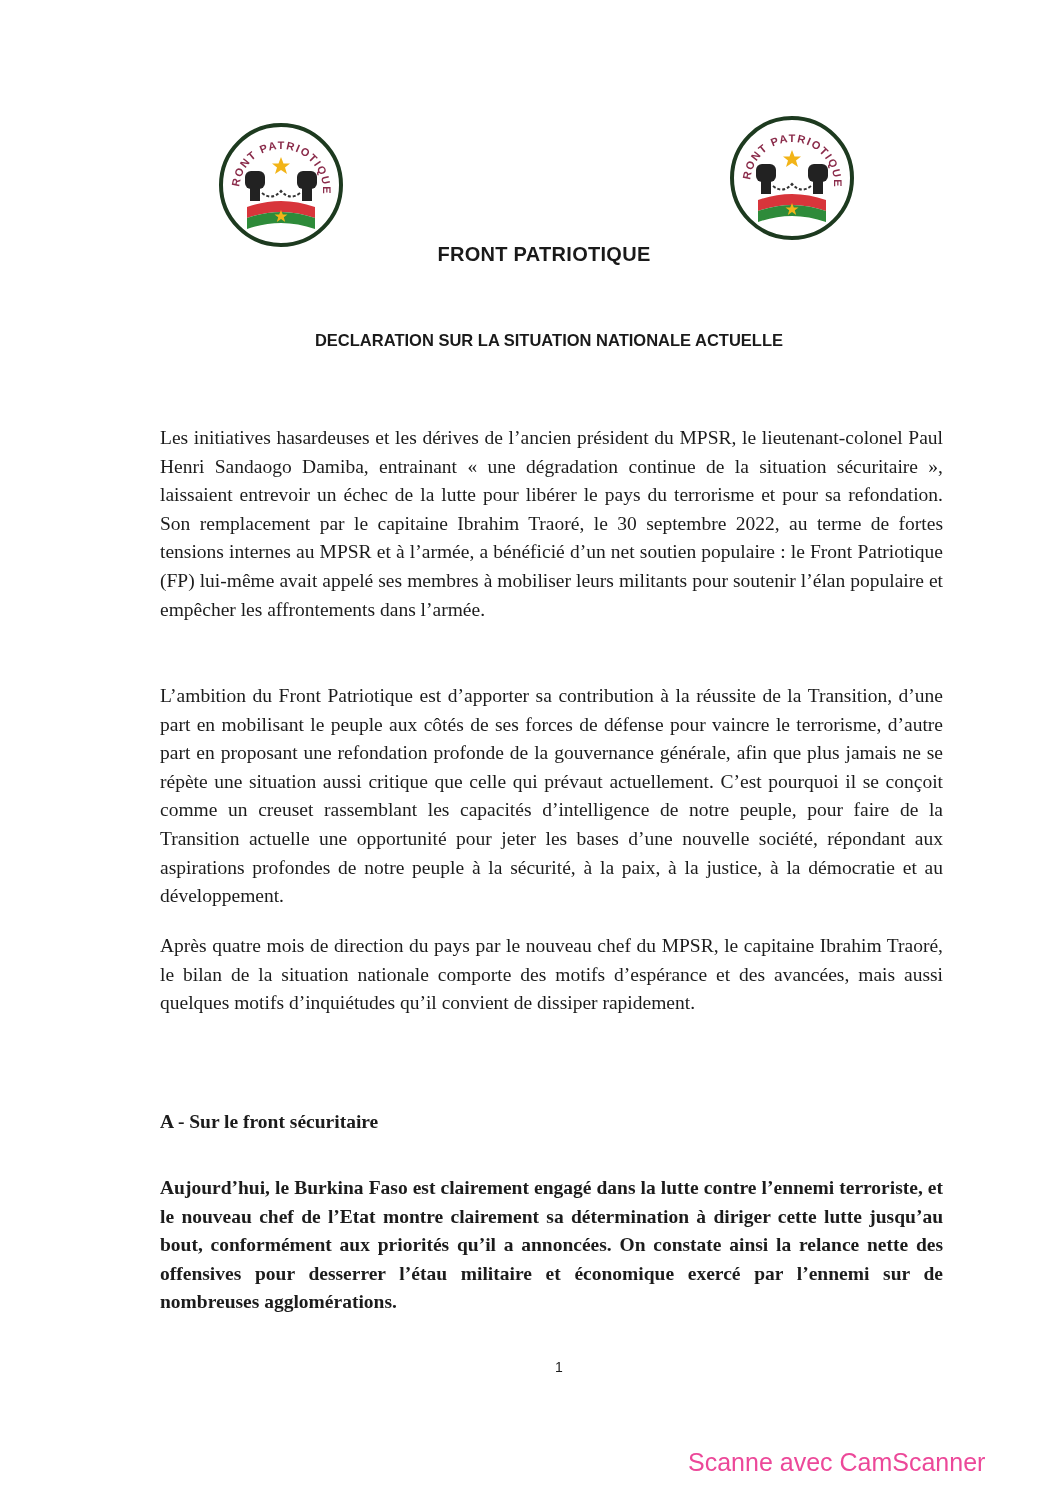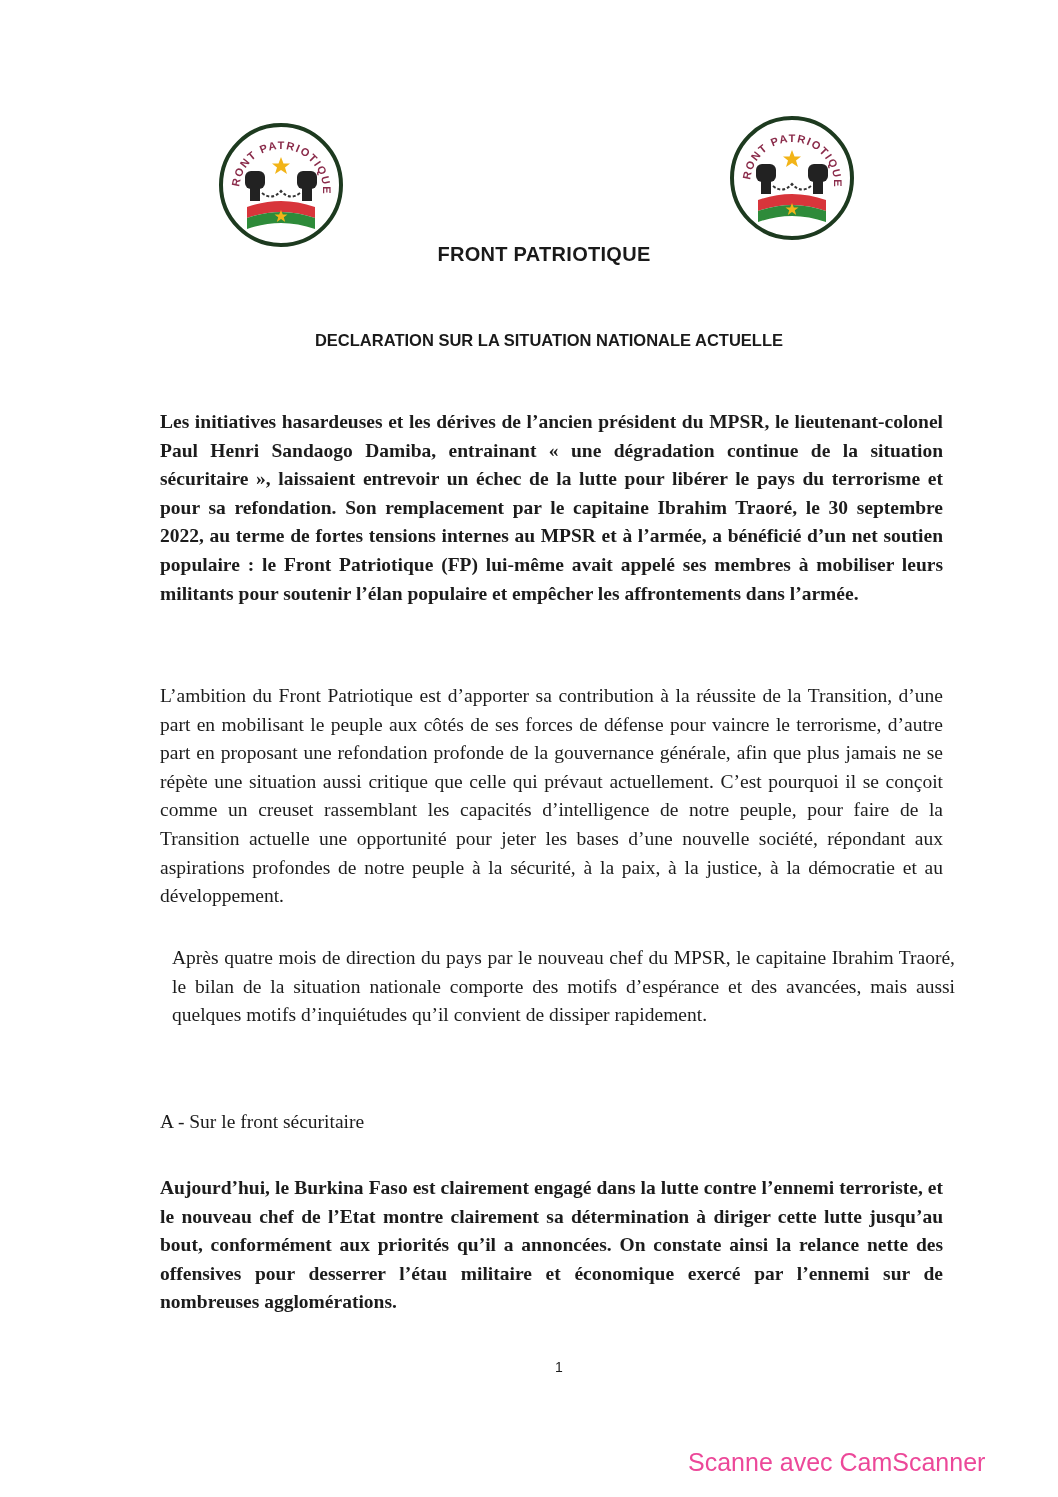--- a/index.html
+++ b/index.html
@@ -3,25 +3,25 @@
   <meta charset="utf-8">
   <style>
     html, body { margin: 0; padding: 0; background: #ffffff; }
     body { width: 1058px; height: 1497px; position: relative; overflow: hidden; font-family: "Liberation Serif", serif; color: #1c1c1c; }
     .logo { position: absolute; width: 128px; height: 128px; }
     .logo-left { left: 217px; top: 121px; }
     .logo-right { left: 728px; top: 114px; }
     .org-title { position: absolute; left: 0; width: 1058px; top: 243px; text-align: center; font-family: "Liberation Sans", sans-serif; font-weight: bold; font-size: 20px; letter-spacing: 0.3px; color: #1a1a1a; padding-left: 30px; box-sizing: border-box; }
     .doc-title { position: absolute; left: 0; width: 1058px; top: 331px; text-align: center; font-family: "Liberation Sans", sans-serif; font-weight: bold; font-size: 16.5px; color: #1a1a1a; padding-left: 40px; box-sizing: border-box; }
     .body-text { position: absolute; left: 160px; width: 783px; font-size: 19.5px; line-height: 28.6px; text-align: justify; }
-    .p1 { top: 408px; font-weight: bold; }
+    .p1 { top: 424px; }
     .p2 { top: 682px; }
     .p3 { top: 932px; }
     .p4 { top: 1174px; font-weight: bold; }
-    .section-heading { position: absolute; left: 160px; top: 1111px; font-size: 19.5px; font-weight: normal; }
+    .section-heading { position: absolute; left: 160px; top: 1111px; font-size: 19.5px; font-weight: bold; }
     .page-number { position: absolute; left: 0; width: 1058px; top: 1359px; text-align: center; font-family: "Liberation Sans", sans-serif; font-size: 14px; padding-left: 60px; box-sizing: border-box; }
     .watermark { position: absolute; left: 688px; top: 1448px; font-family: "Liberation Sans", sans-serif; font-size: 25px; color: #ec4899; }
   </style>
 </head>
 <body>
 
 <div class="logo logo-left">
   <svg width="128" height="128" viewBox="0 0 128 128">
     <defs>
       <path id="arcL" d="M 22 70 A 42 42 0 0 1 106 70"></path>
@@ -65,19 +65,19 @@
     <path d="M 30 97 Q 64 85 98 97 L 98 108 Q 64 96 30 108 Z" fill="#2e8b3a"></path>
     <polygon points="64,89 65.8,93.5 70.5,93.5 66.8,96.3 68.2,101 64,98 59.8,101 61.2,96.3 57.5,93.5 62.2,93.5" fill="#f2b418"></polygon>
   </svg>
 </div>
 
 <div class="org-title">FRONT PATRIOTIQUE</div>
 <div class="doc-title">DECLARATION SUR LA SITUATION NATIONALE ACTUELLE</div>
 
 <p class="body-text p1" style="margin:0">Les initiatives hasardeuses et les dérives de l’ancien président du MPSR, le lieutenant-colonel Paul Henri Sandaogo Damiba, entrainant « une dégradation continue de la situation sécuritaire », laissaient entrevoir un échec de la lutte pour libérer le pays du terrorisme et pour sa refondation. Son remplacement par le capitaine Ibrahim Traoré, le 30 septembre 2022, au terme de fortes tensions internes au MPSR et à l’armée, a bénéficié d’un net soutien populaire : le Front Patriotique (FP) lui-même avait appelé ses membres à mobiliser leurs militants pour soutenir l’élan populaire et empêcher les affrontements dans l’armée.</p>
 <p class="body-text p2" style="margin:0">L’ambition du Front Patriotique est d’apporter sa contribution à la réussite de la Transition, d’une part en mobilisant le peuple aux côtés de ses forces de défense pour vaincre le terrorisme, d’autre part en proposant une refondation profonde de la gouvernance générale, afin que plus jamais ne se répète une situation aussi critique que celle qui prévaut actuellement. C’est pourquoi il se conçoit comme un creuset rassemblant les capacités d’intelligence de notre peuple, pour faire de la Transition actuelle une opportunité pour jeter les bases d’une nouvelle société, répondant aux aspirations profondes de notre peuple à la sécurité, à la paix, à la justice, à la démocratie et au développement.</p>
-<p class="body-text p3" style="margin:12px">Après quatre mois de direction du pays par le nouveau chef du MPSR, le capitaine Ibrahim Traoré, le bilan de la situation nationale comporte des motifs d’espérance et des avancées, mais aussi quelques motifs d’inquiétudes qu’il convient de dissiper rapidement.</p>
+<p class="body-text p3" style="margin:0">Après quatre mois de direction du pays par le nouveau chef du MPSR, le capitaine Ibrahim Traoré, le bilan de la situation nationale comporte des motifs d’espérance et des avancées, mais aussi quelques motifs d’inquiétudes qu’il convient de dissiper rapidement.</p>
 
 <div class="section-heading">A - Sur le front sécuritaire</div>
 <p class="body-text p4" style="margin:0">Aujourd’hui, le Burkina Faso est clairement engagé dans la lutte contre l’ennemi terroriste, et le nouveau chef de l’Etat montre clairement sa détermination à diriger cette lutte jusqu’au bout, conformément aux priorités qu’il a annoncées. On constate ainsi la relance nette des offensives pour desserrer l’étau militaire et économique exercé par l’ennemi sur de nombreuses agglomérations.</p>
 
 <div class="page-number">1</div>
 <div class="watermark">Scanne avec CamScanner</div>
 
 </body></html>

